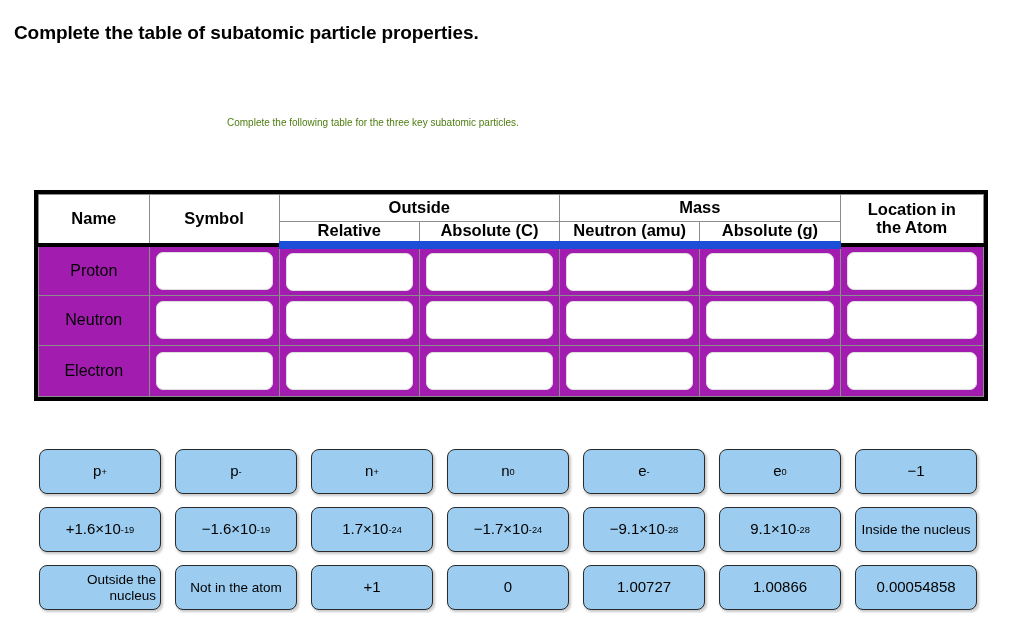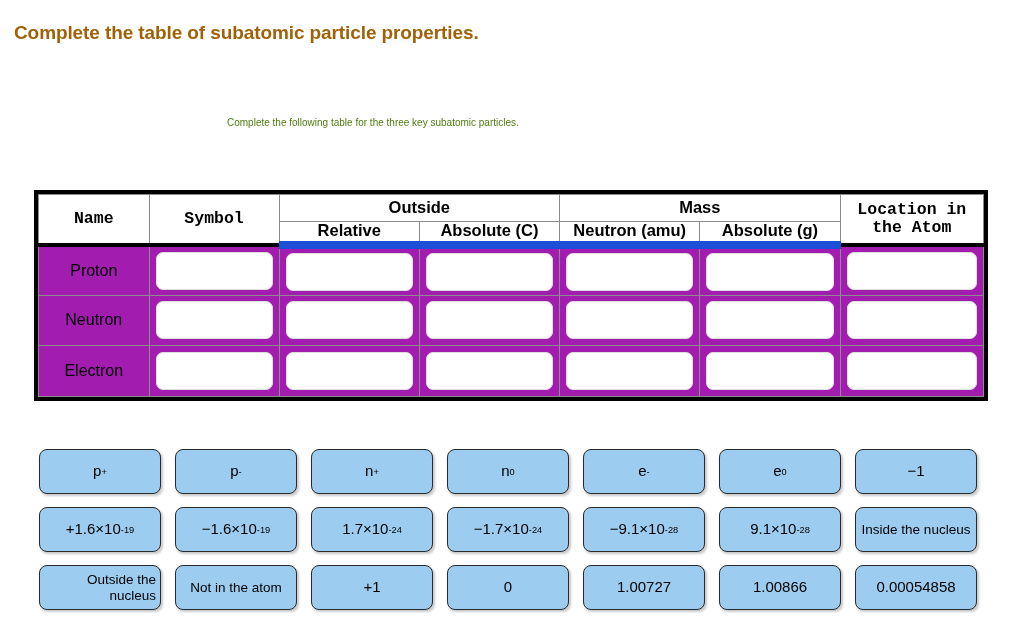--- a/index.html
+++ b/index.html
@@ -20,21 +20,21 @@
   }
 
   
   .question-title {
     position: absolute;
     left: 14px;
     top: 22px;
     font-size: 19px;
     font-weight: bold;
     letter-spacing: -0.1px;
-    color: #a16207;
+    color: #000000;
   }
 
   .instruction {
     position: absolute;
     left: 227px;
     top: 117px;
     font-size: 10px;
     font-weight: normal;
     color: #4d7c0f;
   }
@@ -71,21 +71,21 @@
     line-height: 1.08;
     background: #ffffff;
     color: #000000;
   }
 
   thead tr.hrow1 th { height: 27px; }
   thead tr.hrow2 th { height: 23px; }
 
   
   thead tr.hrow2 th { border-bottom: 8px solid #1d4ed8; }
-  thead tr.hrow1 th.spanboth { border-bottom: 4px solid #000000; font-family: Liberation Mono, monospace; }
+  thead tr.hrow1 th.spanboth { border-bottom: 4px solid #000000; }
 
   
   th.grp-start, td.grp-start { border-left: 3px solid #000000; }
 
   tbody td { height: 50px; background: #a21caf; }
   tbody tr td { border-top: 1px solid #9a9a9a; border-bottom: 1px solid #9a9a9a; }
 
   td.namecell {
     font-size: 16px;
     text-align: left;

